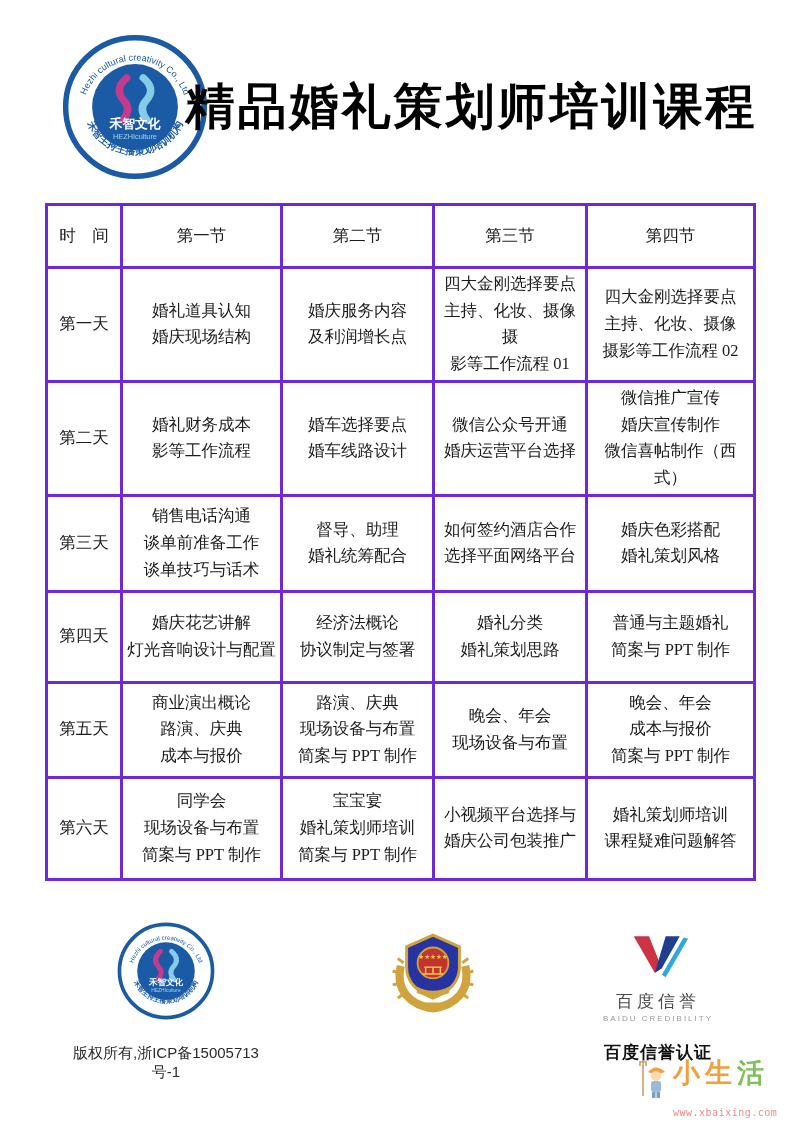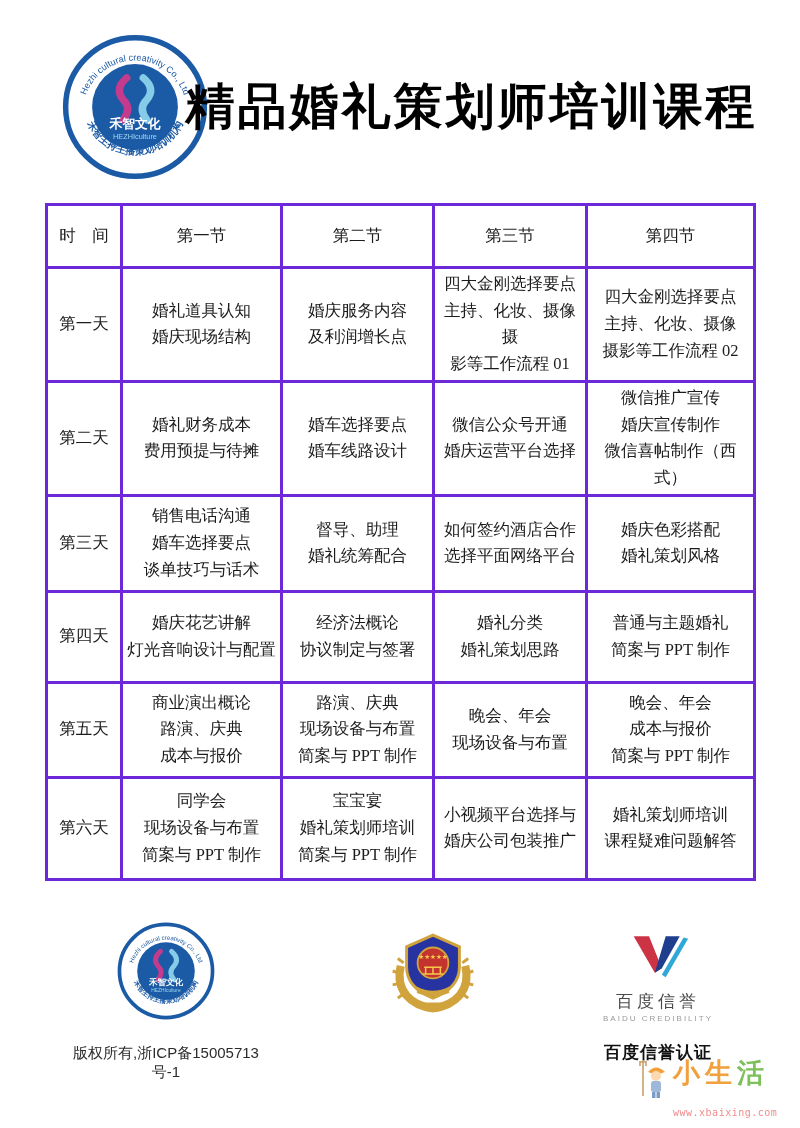--- a/index.html
+++ b/index.html
@@ -133,33 +133,33 @@
       <td>四大金刚选择要点
 主持、化妆、摄像摄
 影等工作流程 01</td>
       <td>四大金刚选择要点
 主持、化妆、摄像
 摄影等工作流程 02</td>
     </tr>
     <tr class="r1">
       <td>第二天</td>
       <td>婚礼财务成本
-费用预提与待摊</td>
+影等工作流程</td>
       <td>婚车选择要点
 婚车线路设计</td>
       <td>微信公众号开通
 婚庆运营平台选择</td>
       <td>微信推广宣传
 婚庆宣传制作
 微信喜帖制作（西式）</td>
     </tr>
     <tr class="r2">
       <td>第三天</td>
       <td>销售电话沟通
-婚车选择要点
+谈单前准备工作
 谈单技巧与话术</td>
       <td>督导、助理
 婚礼统筹配合</td>
       <td>如何签约酒店合作
 选择平面网络平台</td>
       <td>婚庆色彩搭配
 婚礼策划风格</td>
     </tr>
     <tr class="r3">
       <td>第四天</td>

